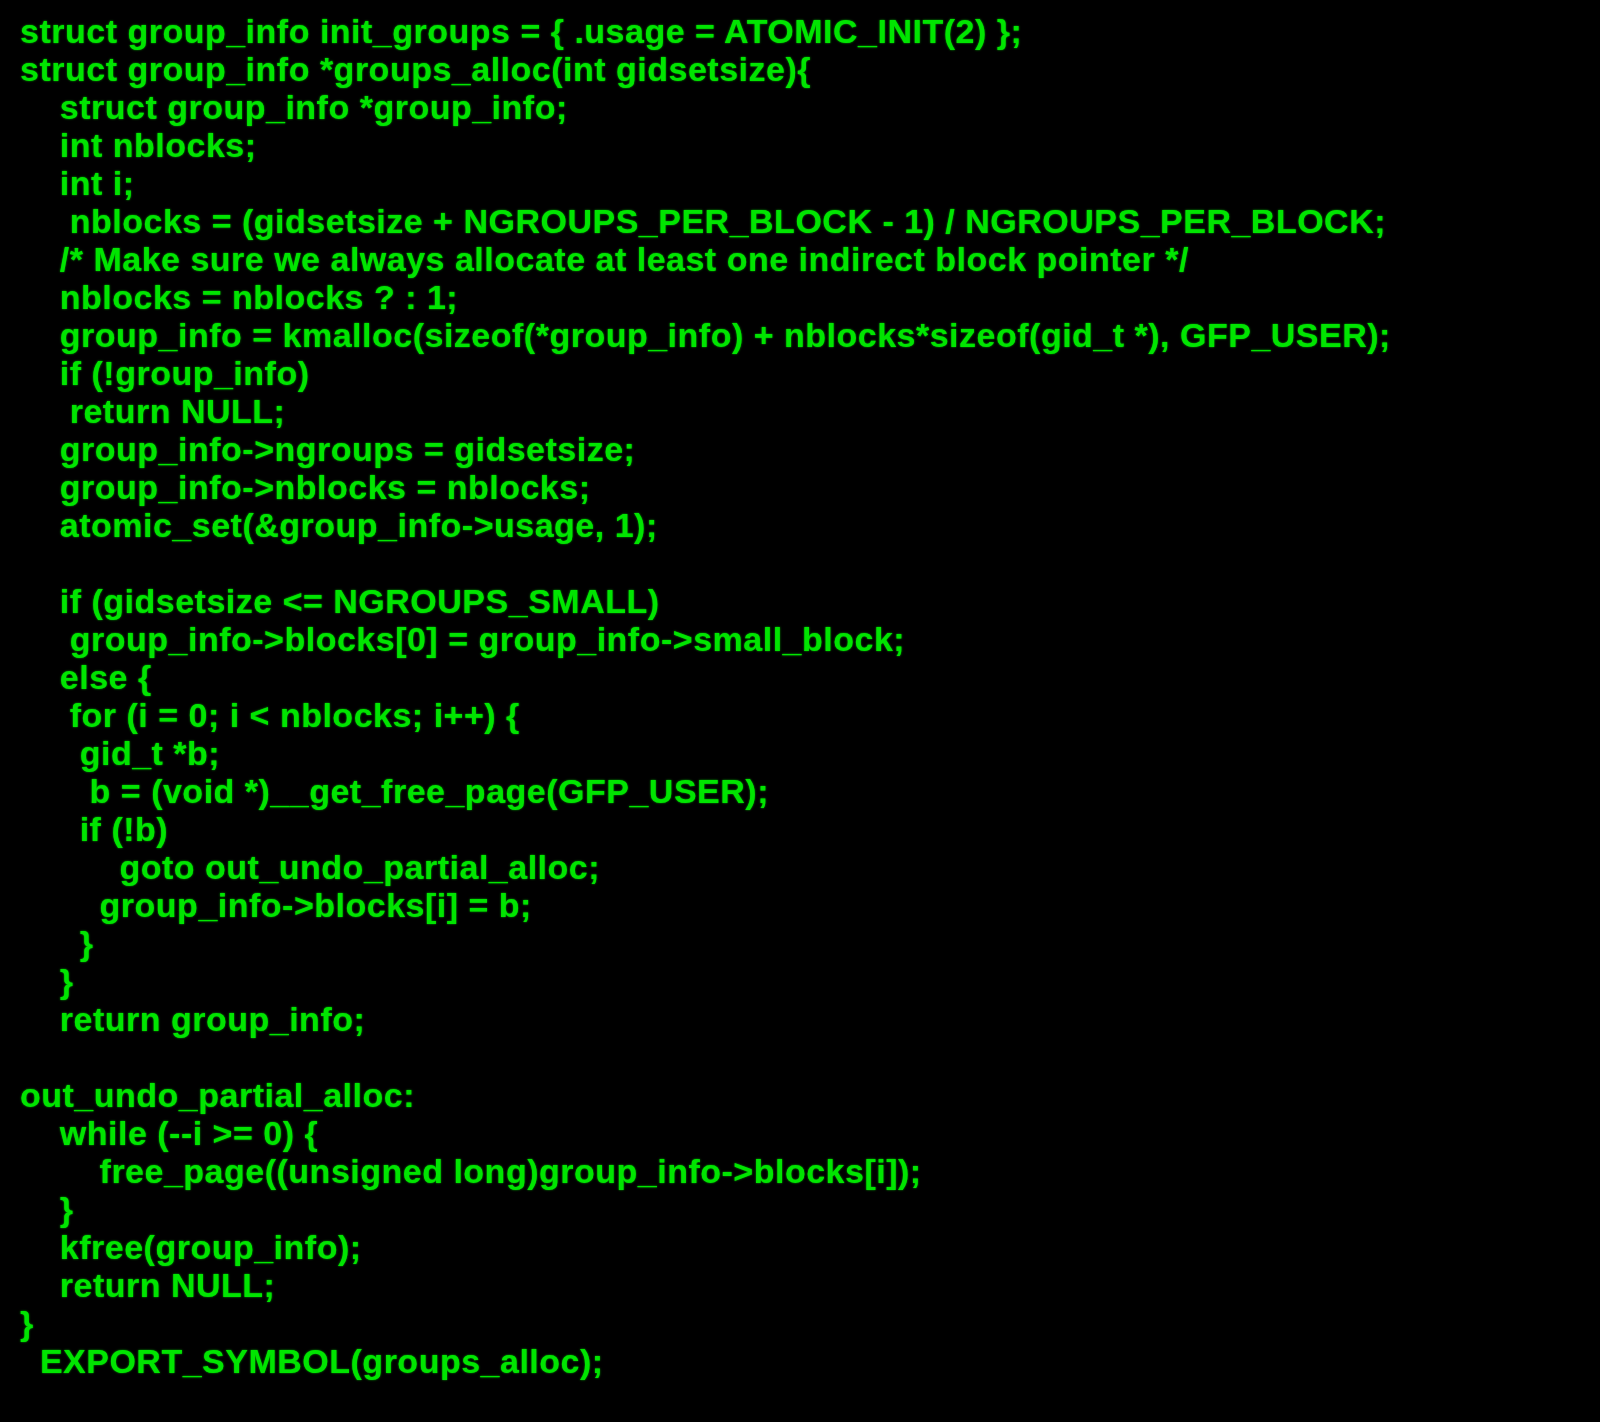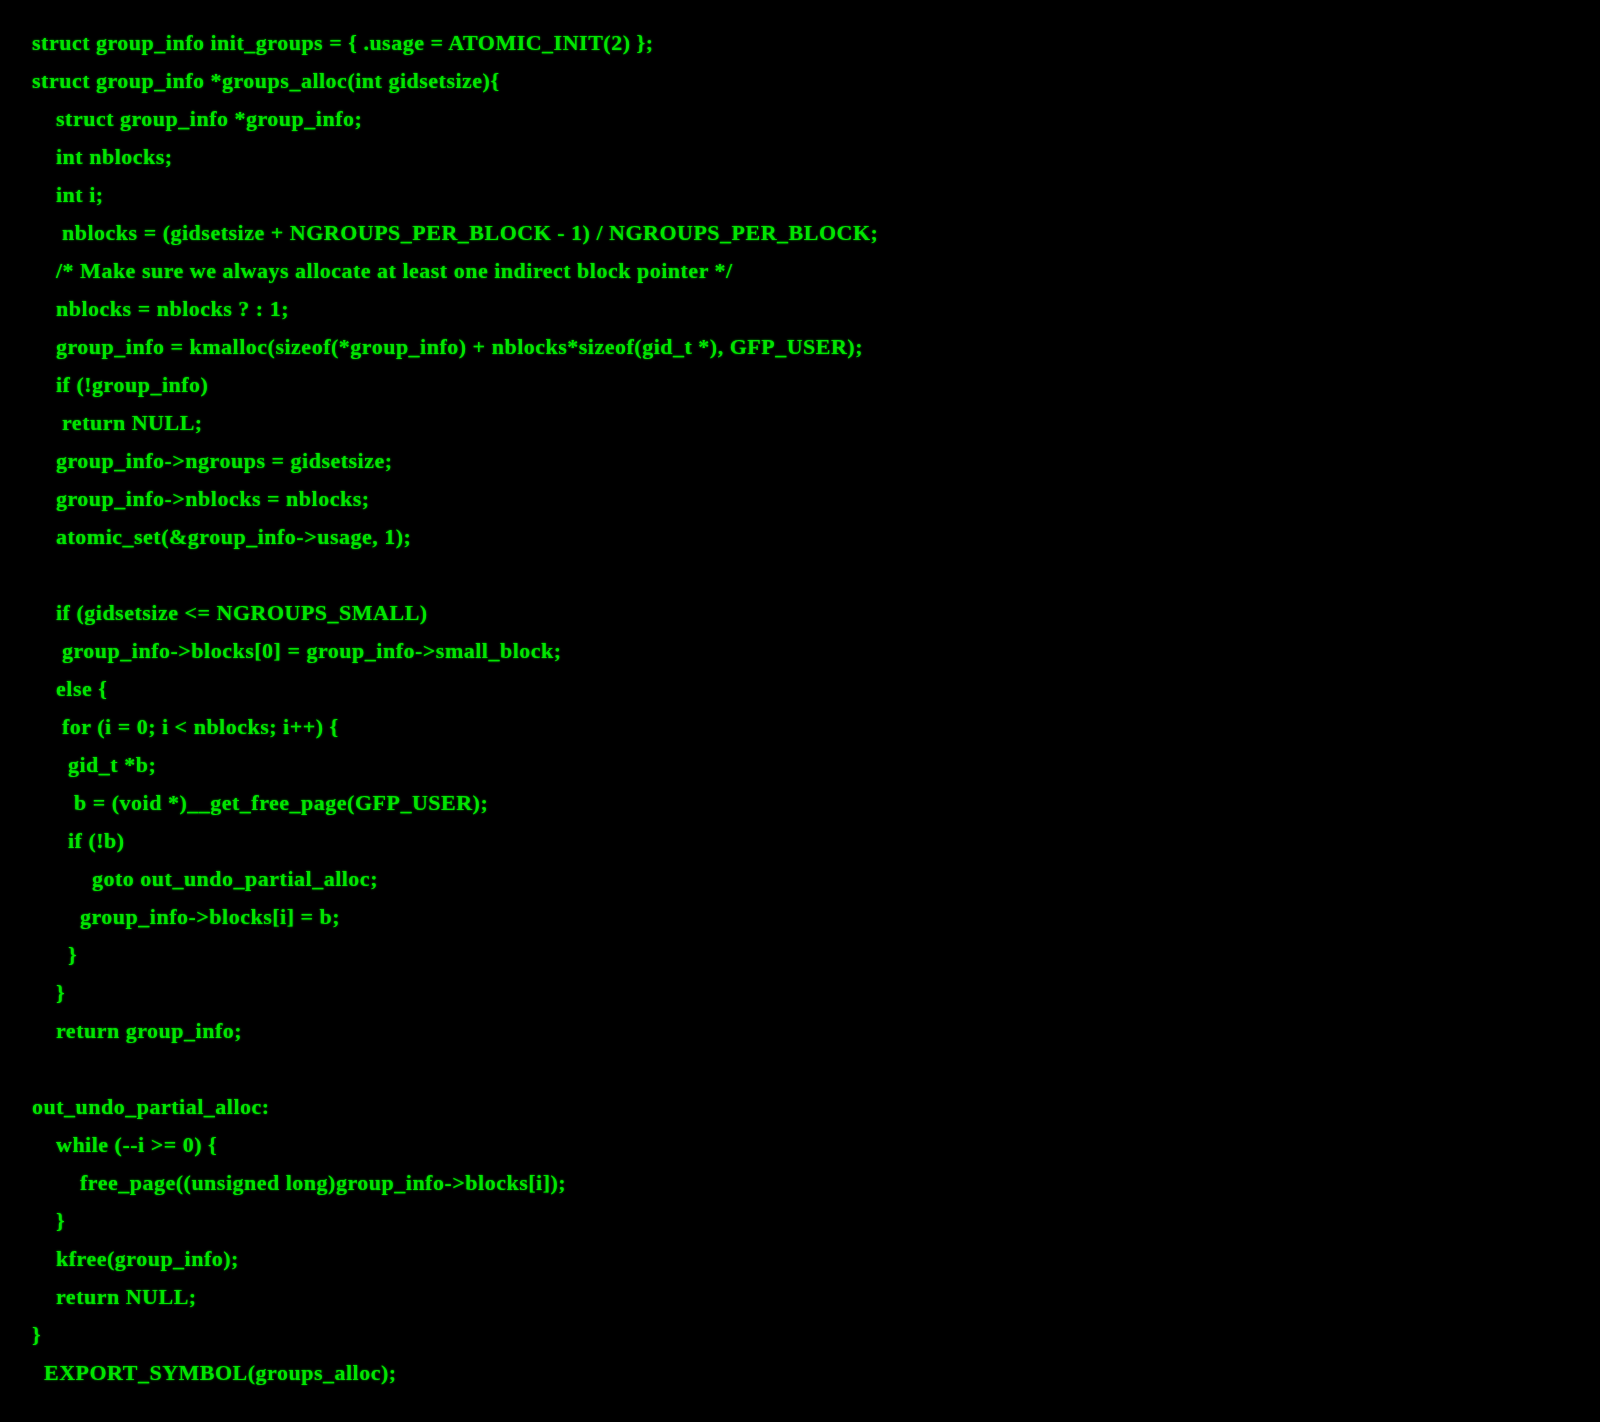--- a/index.html
+++ b/index.html
@@ -4,25 +4,25 @@
 <style>
   html, body {
     margin: 0;
     padding: 0;
     width: 1600px;
     height: 1422px;
     background: #000000;
     overflow: hidden;
   }
   pre.code {
-    margin: 12px;
+    margin: 0;
     padding: 12px 20px 20px 20px;
-    font-family: Liberation Serif, serif;
+    font-family: Liberation Sans, sans-serif;
     font-weight: bold;
-    font-size: 22px;
+    font-size: 34px;
     line-height: 38px;
     color: #00e500;
     white-space: pre;
     letter-spacing: 0.5px;
     text-shadow: 0 0 2px #00c000;
   }
 </style>
 </head>
 <body>
 

